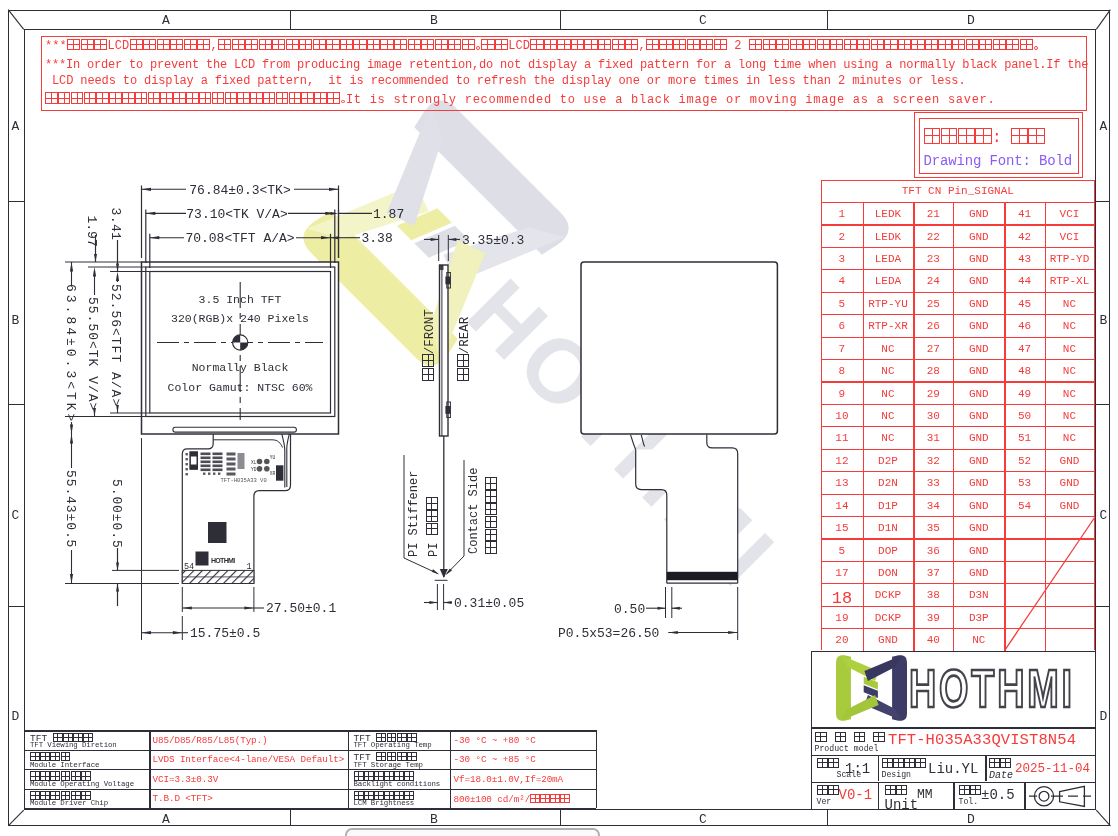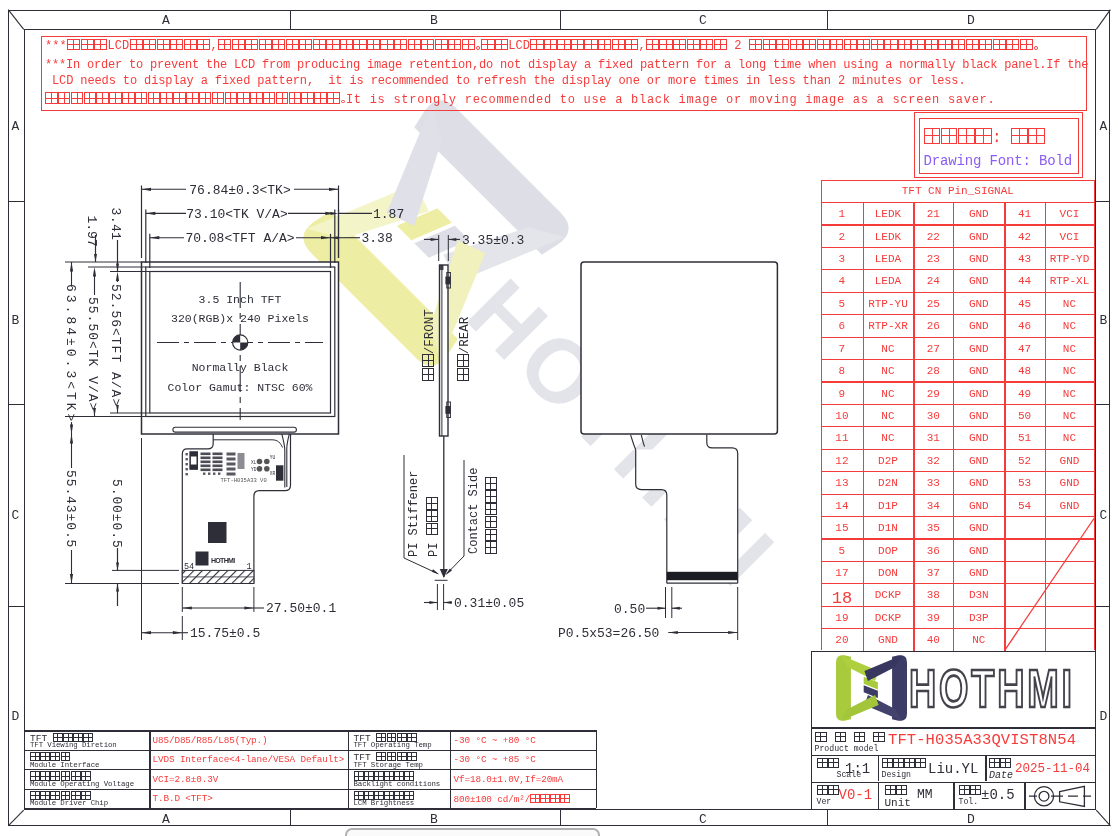--- a/index.html
+++ b/index.html
@@ -247,21 +247,21 @@
 <div class="ab" style="left:353.5px;top:742.1999999999999px;font-size:7.4px;color:#2e2e38;letter-spacing:-0.1px">TFT Operating Temp</div>
 <div class="ab" style="left:453.5px;top:736.0px;font-size:9.3px;color:#f63b3b;letter-spacing:-0.1px">-30 °C ~ +80 °C</div>
 <div class="ab" style="left:30px;top:752.0px;font-size:9.5px;color:#2e2e38;"><i class="c"></i><i class="c"></i><i class="c"></i><i class="c"></i></div>
 <div class="ab" style="left:30px;top:761.5999999999999px;font-size:7.4px;color:#2e2e38;letter-spacing:-0.1px">Module Interface</div>
 <div class="ab" style="left:152.5px;top:755.4px;font-size:9.3px;color:#f63b3b;letter-spacing:-0.1px">LVDS Interface&lt;4-lane/VESA Default&gt;</div>
 <div class="ab" style="left:353.5px;top:752.0px;font-size:9.5px;color:#2e2e38;">TFT <i class="c"></i><i class="c"></i><i class="c"></i><i class="c"></i></div>
 <div class="ab" style="left:353.5px;top:761.5999999999999px;font-size:7.4px;color:#2e2e38;letter-spacing:-0.1px">TFT Storage Temp</div>
 <div class="ab" style="left:453.5px;top:755.4px;font-size:9.3px;color:#f63b3b;letter-spacing:-0.1px">-30 °C ~ +85 °C</div>
 <div class="ab" style="left:30px;top:771.4000000000001px;font-size:9.5px;color:#2e2e38;"><i class="c"></i><i class="c"></i><i class="c"></i><i class="c"></i><i class="c"></i><i class="c"></i></div>
 <div class="ab" style="left:30px;top:781.0px;font-size:7.4px;color:#2e2e38;letter-spacing:-0.1px">Module Operating Voltage</div>
-<div class="ab" style="left:152.5px;top:774.8000000000001px;font-size:9.3px;color:#f63b3b;letter-spacing:-0.1px">VCI=2.8±0.3V</div>
+<div class="ab" style="left:152.5px;top:774.8000000000001px;font-size:9.3px;color:#f63b3b;letter-spacing:-0.1px">VCI=3.3±0.3V</div>
 <div class="ab" style="left:353.5px;top:771.4000000000001px;font-size:9.5px;color:#2e2e38;"><i class="c"></i><i class="c"></i><i class="c"></i><i class="c"></i><i class="c"></i><i class="c"></i></div>
 <div class="ab" style="left:353.5px;top:781.0px;font-size:7.4px;color:#2e2e38;letter-spacing:-0.1px">Backlight conditions</div>
 <div class="ab" style="left:453.5px;top:774.8000000000001px;font-size:9.3px;color:#f63b3b;letter-spacing:-0.1px">Vf=18.0±1.0V,If=20mA</div>
 <div class="ab" style="left:30px;top:790.8000000000001px;font-size:9.5px;color:#2e2e38;"><i class="c"></i><i class="c"></i><i class="c"></i><i class="c"></i><i class="c"></i><i class="c"></i></div>
 <div class="ab" style="left:30px;top:800.4px;font-size:7.4px;color:#2e2e38;letter-spacing:-0.1px">Module Driver Chip</div>
 <div class="ab" style="left:152.5px;top:794.2px;font-size:9.3px;color:#f63b3b;letter-spacing:-0.1px">T.B.D &lt;TFT&gt;</div>
 <div class="ab" style="left:353.5px;top:790.8000000000001px;font-size:9.5px;color:#2e2e38;"><i class="c"></i><i class="c"></i><i class="c"></i><i class="c"></i><i class="c"></i><i class="c"></i></div>
 <div class="ab" style="left:353.5px;top:800.4px;font-size:7.4px;color:#2e2e38;letter-spacing:-0.1px">LCM Brightness</div>
 <div class="ab" style="left:453.5px;top:794.2px;font-size:9.3px;color:#f63b3b;letter-spacing:-0.1px">800±100 cd/m²/<i class="c"></i><i class="c"></i><i class="c"></i><i class="c"></i></div>
 
@@ -303,21 +303,21 @@
 
 <div class="ab" style="left:988.9px;top:757.5px;font-size:10.5px;color:#2e2e38;"><i class="c"></i><i class="c"></i></div>
 <div class="ab" style="left:988.9px;top:770.5px;font-size:10px;color:#2e2e38;font-style:italic;">Date</div>
 <div class="ab" style="left:1015px;top:762.5px;font-size:12.5px;color:#f63b3b;">2025-11-04</div>
 
 <div class="ab" style="left:816.5px;top:784.5px;font-size:10.5px;color:#2e2e38;"><i class="c"></i><i class="c"></i></div>
 <div class="ab" style="left:816.5px;top:797.5px;font-size:8.2px;color:#2e2e38;">Ver</div>
 <div class="ab" style="left:838.5px;top:787.5px;font-size:14px;color:#f63b3b;">V0-1</div>
 
 <div class="ab" style="left:884.5px;top:784.5px;font-size:10.5px;color:#2e2e38;"><i class="c"></i><i class="c"></i></div>
-<div class="ab" style="left:884.5px;top:797.5px;font-size:11px;color:#2e2e38;">Unit</div>
+<div class="ab" style="left:884.5px;top:797.5px;font-size:14px;color:#2e2e38;">Unit</div>
 <div class="ab" style="left:917px;top:788px;font-size:13px;color:#2e2e38;">MM</div>
 
 <div class="ab" style="left:958.5px;top:784.5px;font-size:10.5px;color:#2e2e38;"><i class="c"></i><i class="c"></i></div>
 <div class="ab" style="left:958.5px;top:797.5px;font-size:8.2px;color:#2e2e38;">Tol.</div>
 <div class="ab" style="left:981px;top:787.5px;font-size:14px;color:#2e2e38;">±0.5</div>
 
 <svg class="ab" style="left:1026px;top:781px" width="68" height="29" viewBox="0 0 68 29">
 <g stroke="#2e2e38" fill="none" stroke-width="1.3">
 <circle cx="18" cy="15.2" r="9.6"></circle>
 <circle cx="18" cy="15.2" r="4.9"></circle>

